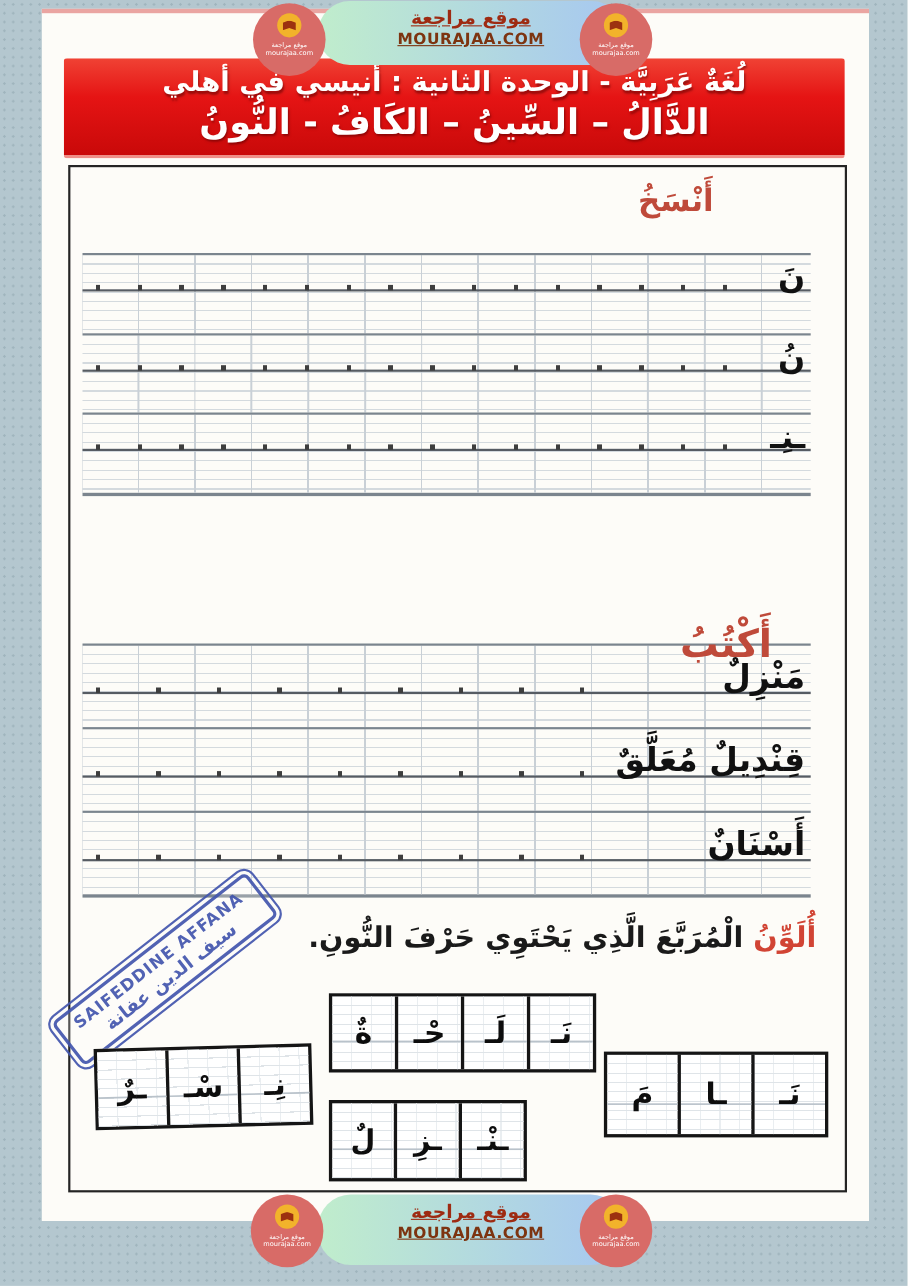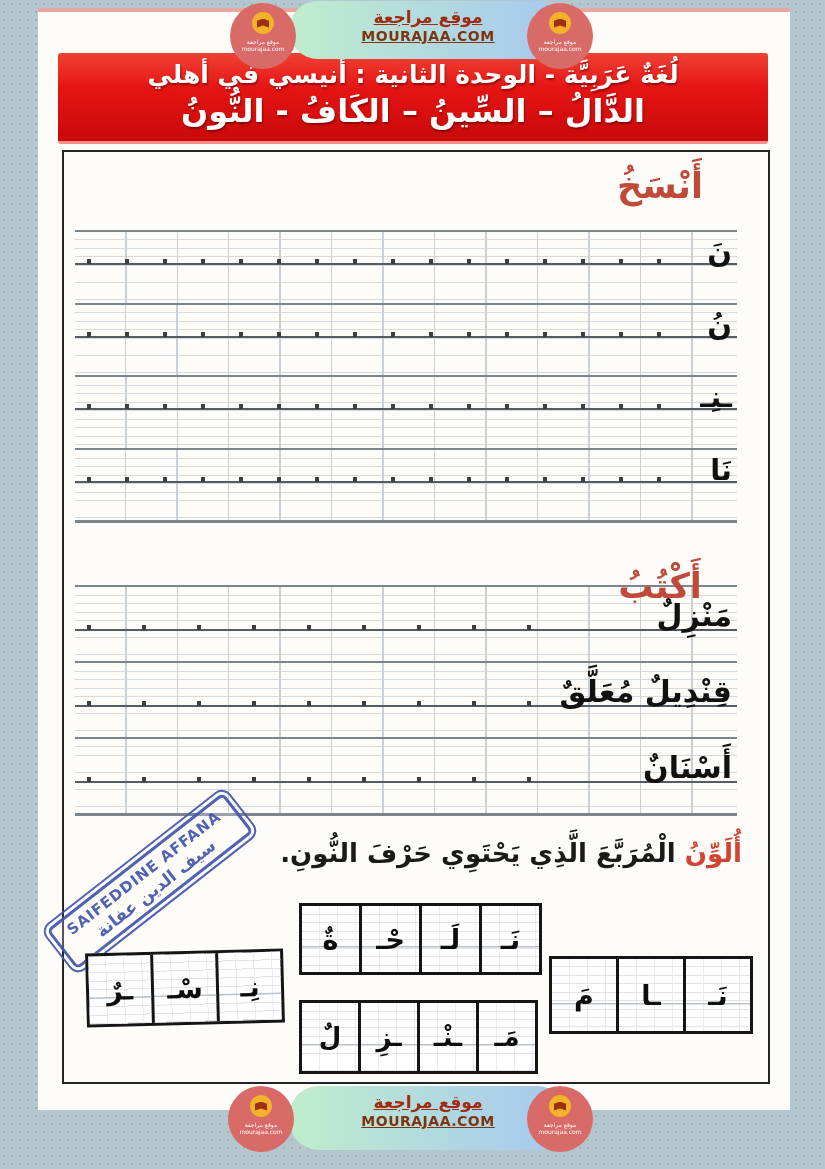--- a/index.html
+++ b/index.html
@@ -32,21 +32,21 @@
     display:flex;align-items:center;justify-content:center;}
   .badge .bk{width:12px;height:9px;background:#9c3110;
     clip-path:polygon(0 25%,50% 0,100% 25%,100% 100%,50% 78%,0 100%);}
   .badge .t{font-size:6px;color:#fff;line-height:7px;margin-top:4px;text-align:center;white-space:pre-line;}
   .b-hl{left:230px;top:3px;} .b-hr{left:527px;top:3px;}
   .b-fl{left:228px;top:1086px;} .b-fr{left:527px;top:1086px;}
   
   .frame{position:absolute;left:62px;top:150px;width:704px;height:930px;border:2px solid #242424;z-index:1;}
   
   .sec-title{position:absolute;font-weight:bold;color:#bf4a3a;z-index:3;}
-  .title-copy{left:580px;top:166px;width:160px;text-align:center;font-size:35px;}
+  .title-copy{left:580px;top:166px;width:160px;font-size:28px;}
   .title-write{left:580px;top:534px;width:160px;text-align:center;font-size:35px;margin-top:32px;}
   
   .ruled{position:absolute;left:75px;width:662px;border-bottom:3px solid #7b858e;z-index:2;}
   .ruled-copy{top:230px;} .ruled-write{top:585px;}
   .rrow{position:relative;border-top:2px solid #7b858e;
     background:
       repeating-linear-gradient(90deg, transparent 0 50px, #c9d0d6 50px 51.5px),
       repeating-linear-gradient(180deg, transparent 0 7.5px, #d4dade 7.5px 8.5px);}
   .rrow.copy{height:70.5px;} .rrow.write{height:74px;}
   .bline{position:absolute;left:0;right:0;height:2px;background:#565c63;}
@@ -125,25 +125,20 @@
   <div class="rrow copy">
     <div class="bline"></div>
     <div class="bdots"></div>
     <div class="model">نُ</div>
   </div>
   <div class="rrow copy">
     <div class="bline"></div>
     <div class="bdots"></div>
     <div class="model">ـنِـ</div>
   </div>
-  <div class="rrow copy">
-    <div class="bline"></div>
-    <div class="bdots"></div>
-    <div class="model">نَا</div>
-  </div>
 </div>
 
 <div class="sec-title title-write">أَكْتُبُ</div>
 <div class="ruled ruled-write">
   <div class="rrow write">
     <div class="bline"></div>
     <div class="bdots"></div>
     <div class="model">مَنْزِلٌ</div>
   </div>
   <div class="rrow write">
@@ -172,21 +167,20 @@
   <div class="cell">ةٌ</div>
 </div>
 
 <div class="lgrid g-nisr">
   <div class="cell">نِـ</div>
   <div class="cell">سْـ</div>
   <div class="cell">ـرٌ</div>
 </div>
 
 <div class="lgrid g-manzil">
-  <div class="cell">مَـ</div>
   <div class="cell">ـنْـ</div>
   <div class="cell">ـزِ</div>
   <div class="cell">لٌ</div>
 </div>
 
 <div class="lgrid g-nama">
   <div class="cell">نَـ</div>
   <div class="cell">ـا</div>
   <div class="cell">مَ</div>
 </div>

